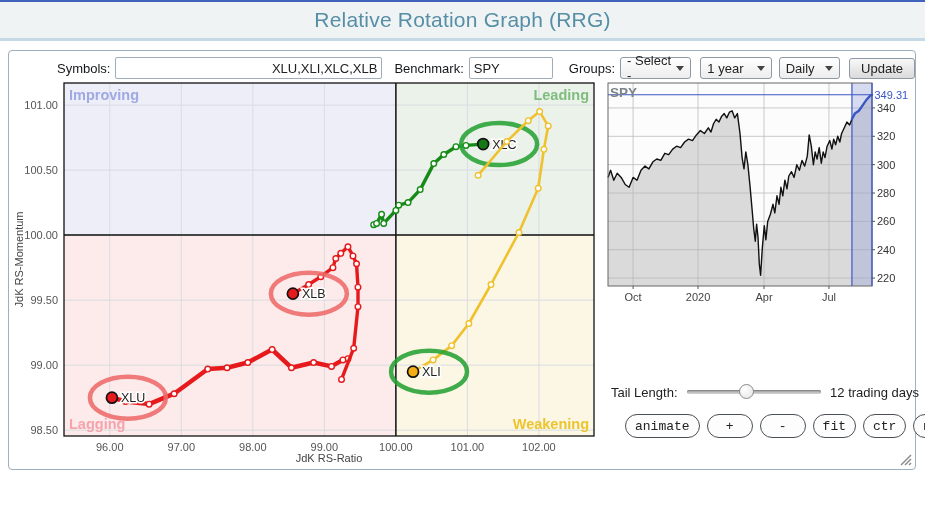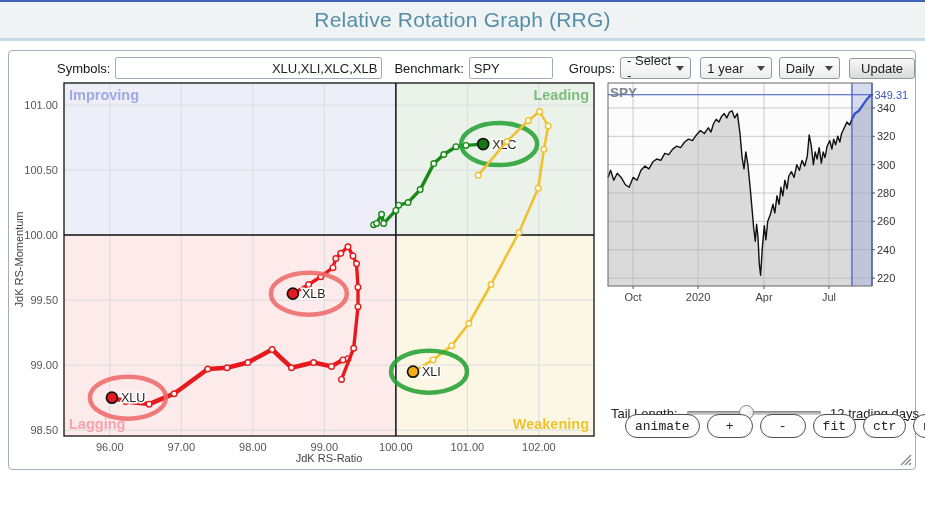--- a/index.html
+++ b/index.html
@@ -39,22 +39,22 @@
                  border:1px solid #8d9aa5;border-radius:3px;
                  background:linear-gradient(#f8f8f8,#dadada);
                  font-family:"Liberation Sans",sans-serif;}
 
   
   #rrg-svg{position:absolute;left:2px;top:26px;}
   #spy-svg{position:absolute;left:592px;top:26px;}
 
   
   .tail-row{position:absolute;left:602px;top:333px;width:308px;display:flex;
-            align-items:center;font-size:13px;color:#222;margin-top:21px;}
-  .tail-row .val{white-space:nowrap;text-decoration:underline;}
+            align-items:center;font-size:13px;color:#222;}
+  .tail-row .val{white-space:nowrap;}
   .slider{position:relative;flex:1;height:16px;margin:0 9px;}
   .slider .track{position:absolute;left:0;right:0;top:6px;height:4px;border-radius:2px;
                  background:linear-gradient(#9a9a9a,#d6d6d6);box-shadow:inset 0 1px 1px #858585;}
   .slider .thumb{position:absolute;left:39%;top:0;width:15px;height:15px;border-radius:50%;
                  background:radial-gradient(circle at 35% 30%,#ffffff,#e4e4e4);
                  border:1px solid #8a8a8a;box-sizing:border-box;}
 
   
   .btn-row{position:absolute;left:616px;top:363px;display:flex;gap:7px;align-items:center;}
   .ctl-btn{height:24px;border:1.5px solid #4a4f55;border-radius:12px;background:#fdfdfd;

